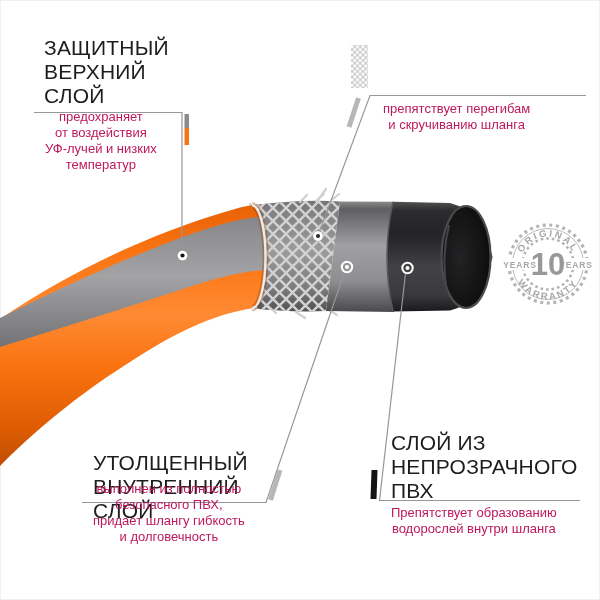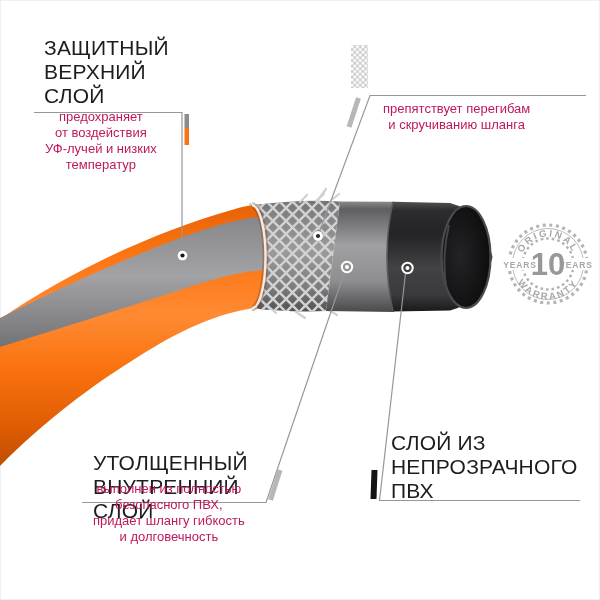--- a/index.html
+++ b/index.html
@@ -198,14 +198,16 @@
 ВНУТРЕННИЙ
 СЛОЙ</div>
   <div class="co-desc" id="d-inner">выполнен из полностью
 безопасного ПВХ,
 придает шлангу гибкость
 и долговечность</div>
 
   <div class="co-title" id="t-pvc">СЛОЙ ИЗ
 НЕПРОЗРАЧНОГО
 ПВХ</div>
+  <div class="co-desc" id="d-pvc">Препятствует образованию
+водорослей внутри шланга</div>
 
 </div>
 
 </body></html>

